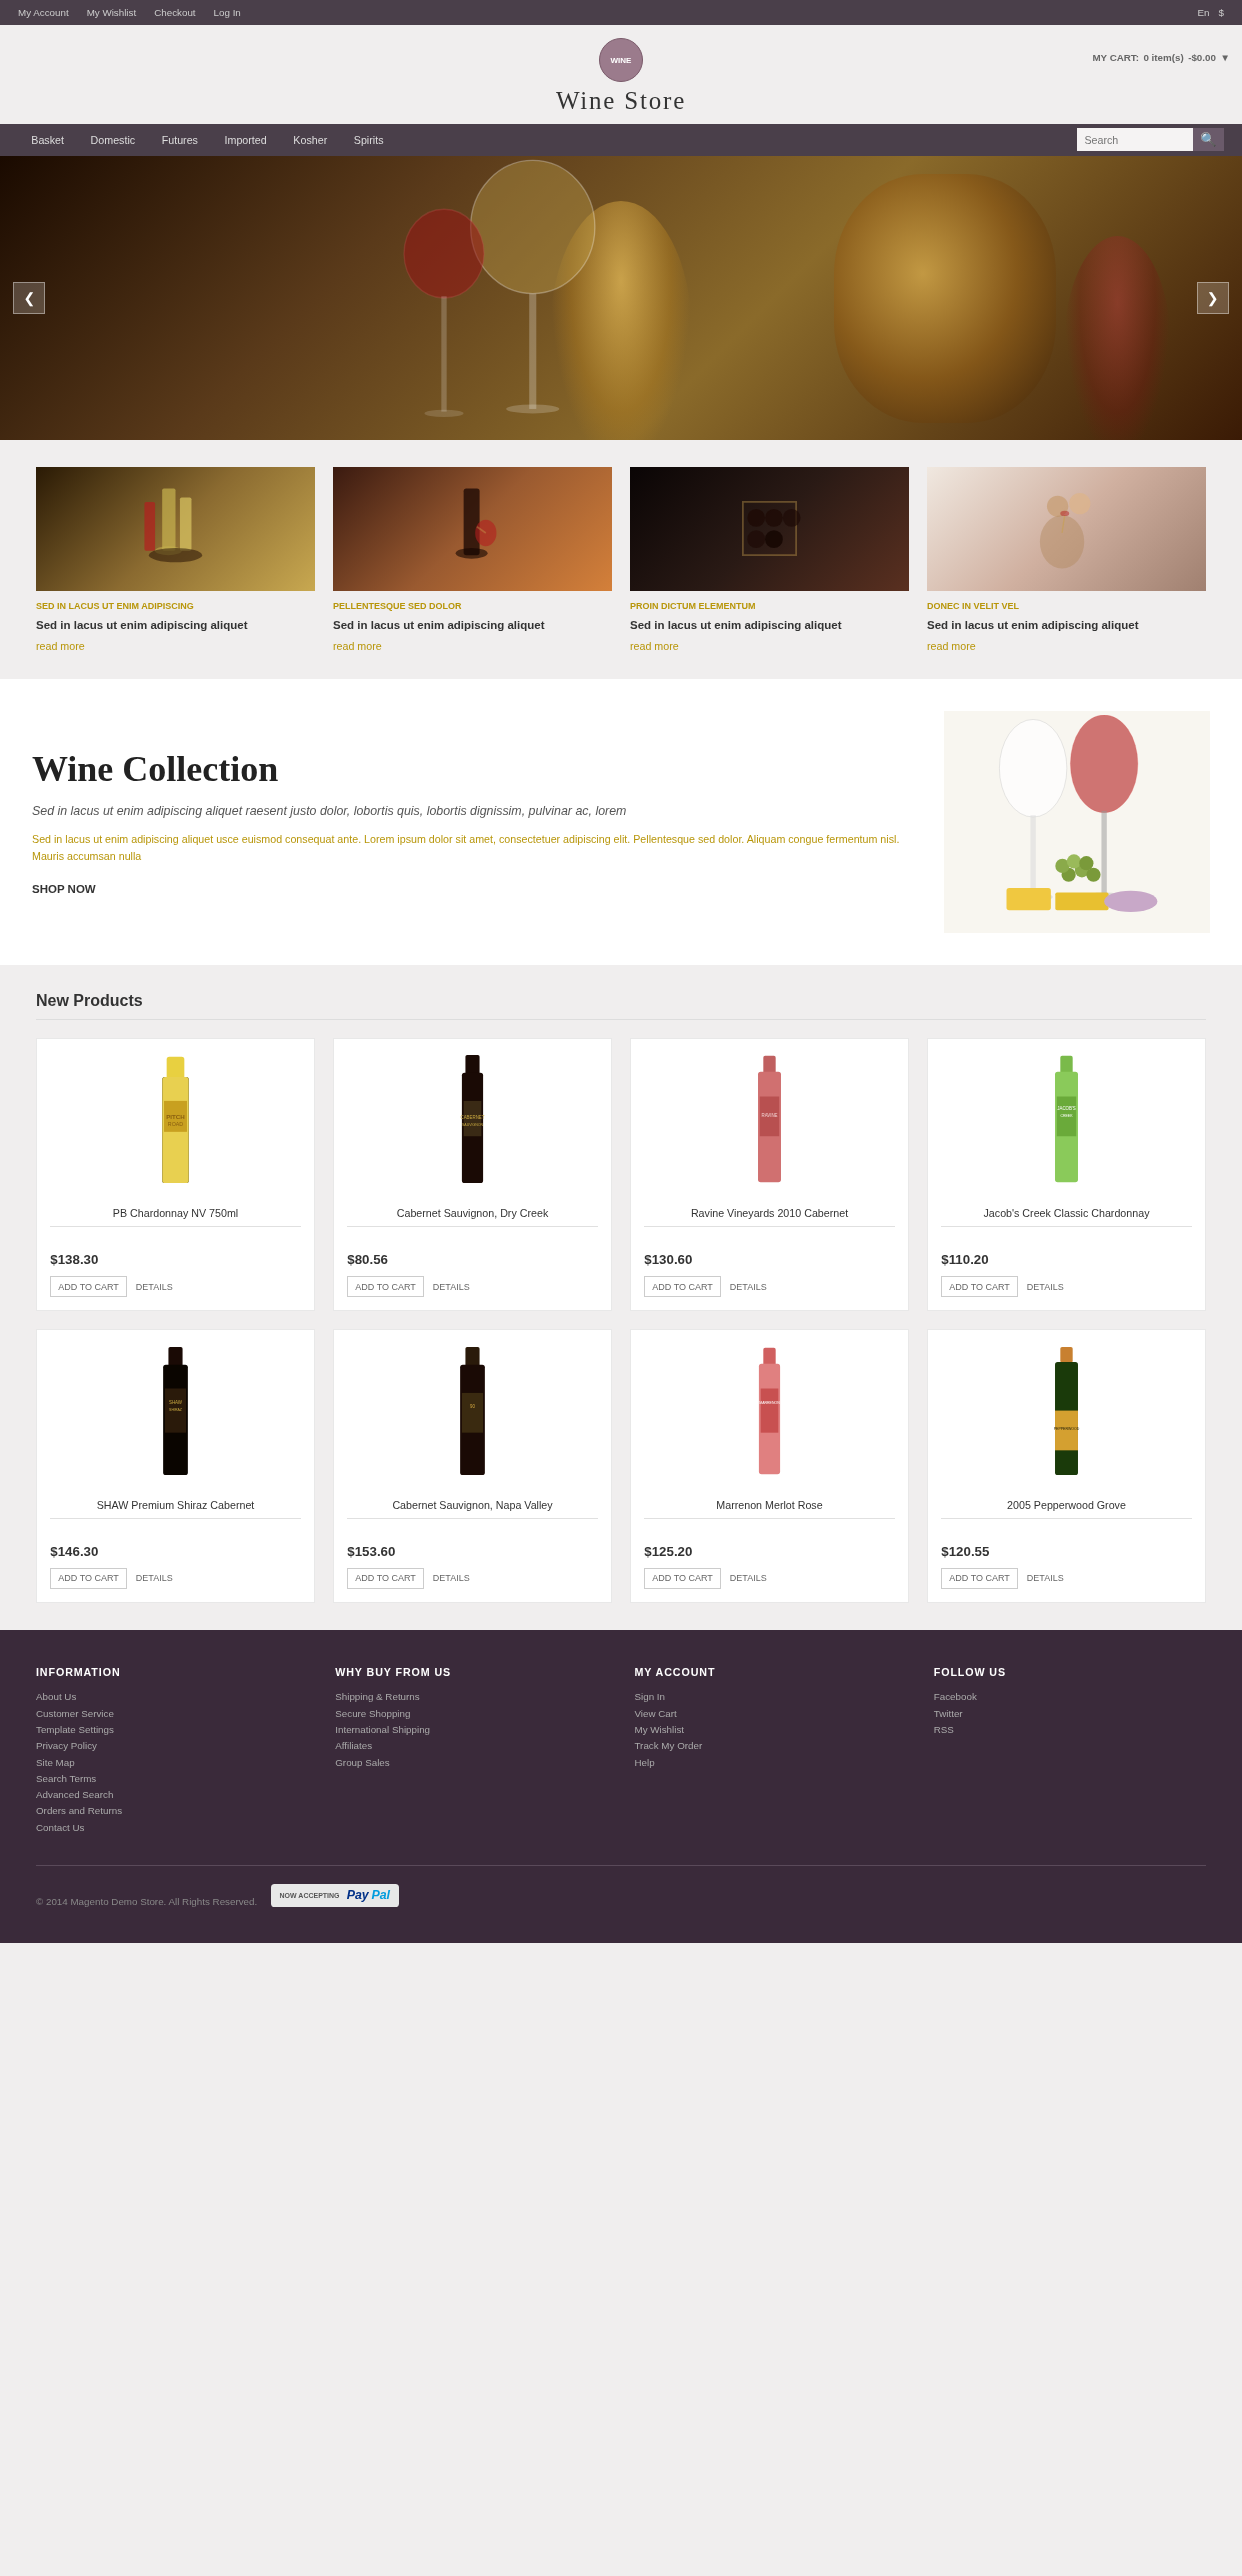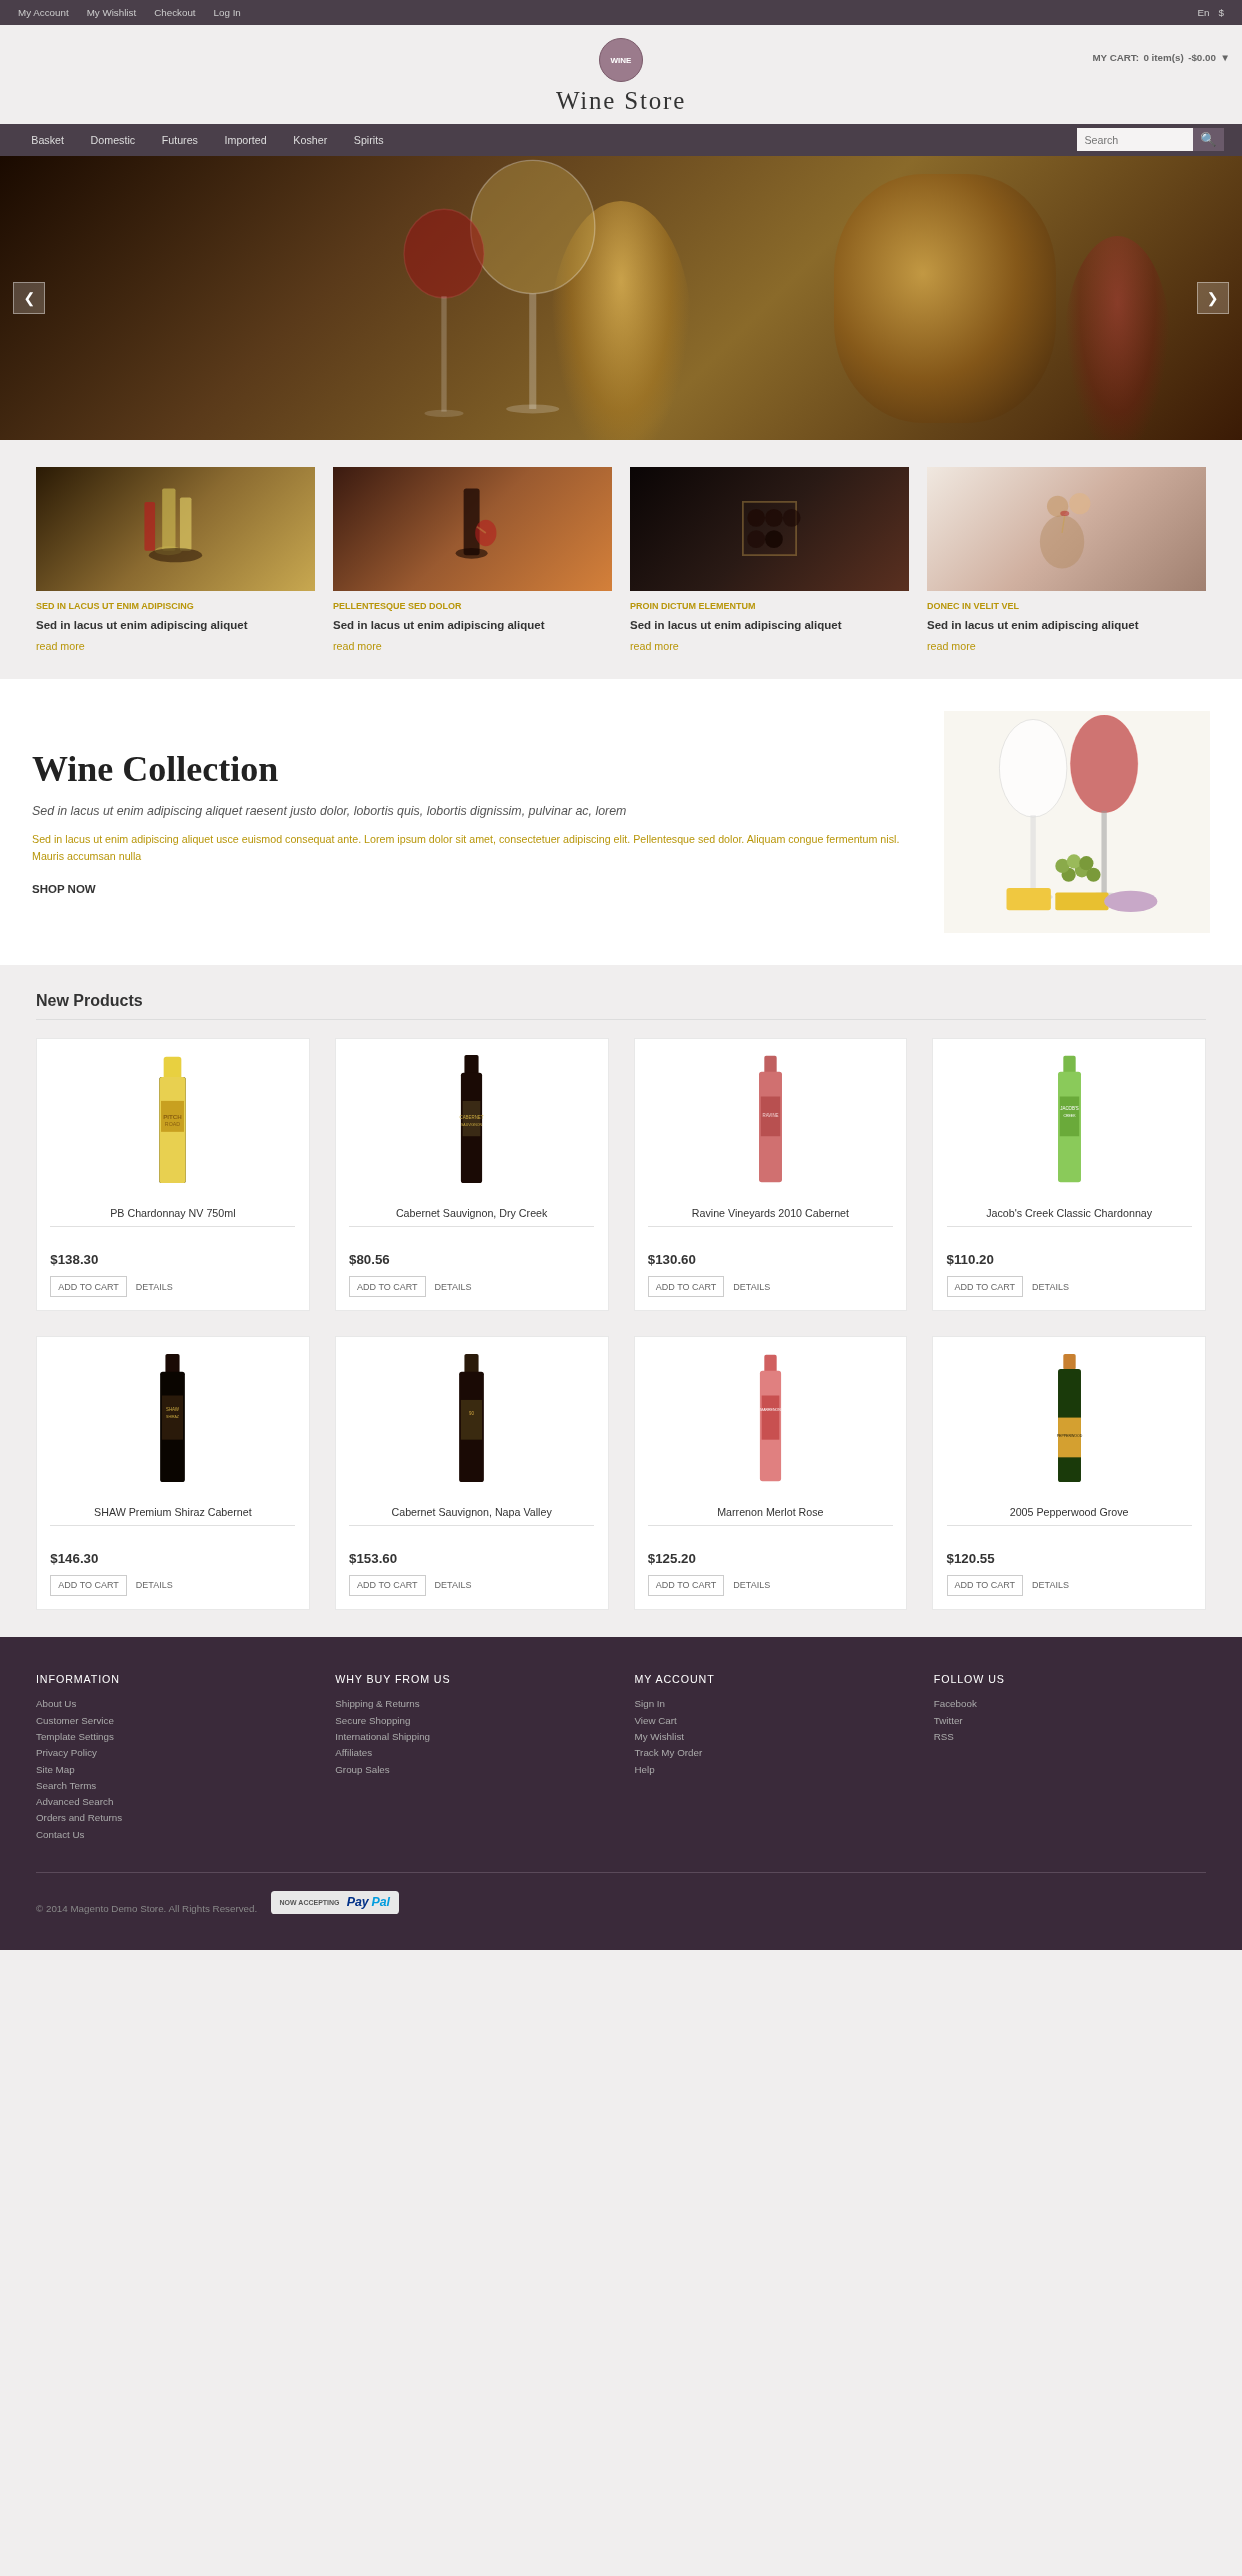--- a/index.html
+++ b/index.html
@@ -53,33 +53,33 @@
     .collection-text { flex: 1; }
     .collection-title { font-size: 36px; font-weight: bold; color: #222; margin-bottom: 13.3px; font-family: Georgia, serif; }
     .collection-subtitle { font-size: 12.4px; color: #555; margin-bottom: 13.3px; font-style: italic; }
     .collection-body { font-size: 10.7px; color: #b8960a; margin-bottom: 18px; line-height: 1.6; }
     .shop-now { font-size: 11.5px; font-weight: bold; color: #333; text-decoration: none; }
     .collection-img { width: 266px; height: 222px; background: #f8f6f0; display: flex; align-items: center; justify-content: center; }
 
     
     .products-section { padding: 27px 36px; background: #f0eeee; }
     .section-title { font-size: 16px; font-weight: bold; color: #333; margin-bottom: 18px; border-bottom: 1.8px solid #ddd; padding-bottom: 9px; }
-    .products-grid { display: grid; grid-template-columns: repeat(4, 1fr); gap: 25px; }
+    .products-grid { display: grid; grid-template-columns: repeat(4, 1fr); gap: 18px; }
     .product-card { background: white; padding: 13.3px; display: flex; flex-direction: column; align-items: center; border: 0.9px solid #e8e8e8; }
     .product-img { width: 71px; height: 142px; display: flex; align-items: center; justify-content: center; margin-bottom: 13.3px; }
     .product-name { font-size: 10.7px; color: #333; text-align: center; margin-bottom: 7px; font-weight: normal; }
     .product-price { font-size: 13.3px; font-weight: bold; color: #333; margin-bottom: 9px; border-top: 0.9px solid #e0e0e0; padding-top: 25px; width: 100%; text-align: left; }
     .product-actions { display: flex; gap: 9px; width: 100%; }
     .btn-add-cart { background: transparent; border: 0.9px solid #ccc; color: #666; font-size: 9px; padding: 4.4px 7px; cursor: pointer; text-transform: uppercase; }
     .btn-details { background: transparent; border: none; color: #666; font-size: 9px; padding: 4.4px 0; cursor: pointer; text-transform: uppercase; }
 
     
     .footer { background: #3a2a3a; color: #aaa; padding: 36px; }
     .footer-grid { display: grid; grid-template-columns: repeat(4, 1fr); gap: 27px; margin-bottom: 27px; }
-    .footer-col h4 { color: white; font-size: 10.7px; font-weight: normal; text-transform: uppercase; margin-bottom: 13.3px; letter-spacing: 0.9px; }
+    .footer-col h4 { color: white; font-size: 10.7px; font-weight: bold; text-transform: uppercase; margin-bottom: 13.3px; letter-spacing: 0.9px; }
     .footer-col a { display: block; color: #aaa; text-decoration: none; font-size: 9.8px; margin-bottom: 5.3px; }
     .footer-bottom { border-top: 0.9px solid #5a4a5a; padding-top: 18px; display: flex; align-items: flex-end; gap: 13.3px; }
     .footer-copy { font-size: 9.8px; color: #888; }
     .paypal-btn { background: #e8e8e8; border-radius: 3.6px; padding: 4.4px 9px; display: flex; align-items: center; gap: 2.7px; font-size: 9px; color: #333; font-weight: bold; }
     .paypal-pp { color: #003087; font-size: 12.4px; font-weight: bold; font-style: italic; }
     .paypal-pal { color: #009cde; font-size: 12.4px; font-weight: bold; font-style: italic; }
 
     
     .feat-img-1 { background: linear-gradient(135deg, #2a1a05, #8a6a30, #c8a850); }
     .feat-img-2 { background: linear-gradient(135deg, #3a1a10, #9a5a30, #d4803a); }

